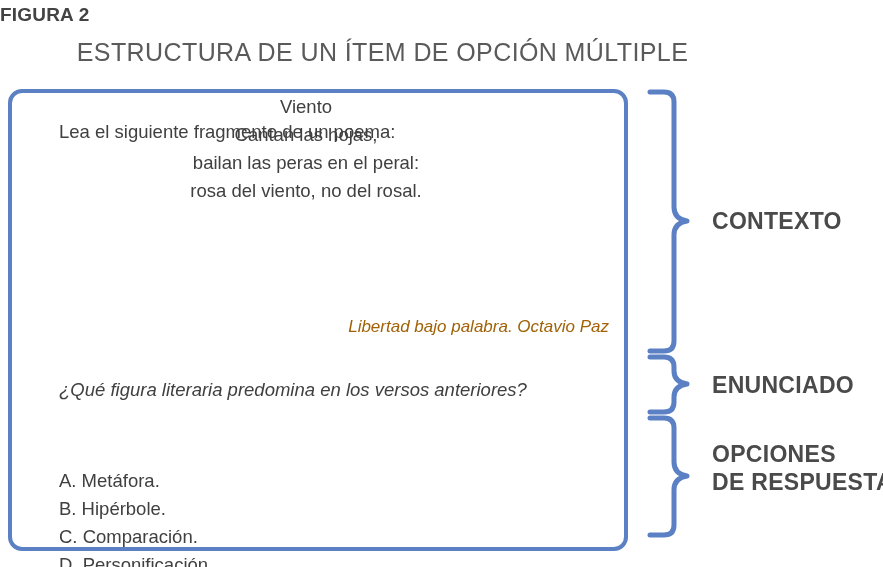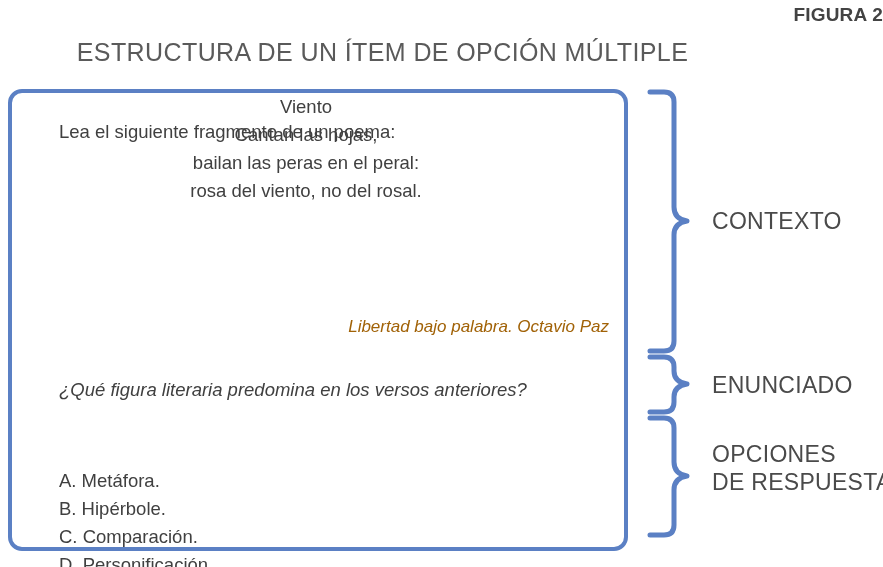--- a/index.html
+++ b/index.html
@@ -15,21 +15,21 @@
     font-family: "Liberation Sans", sans-serif;
     color: #404040;
   }
 
   
   #figure-title {
     position: absolute;
     top: 4px;
     left: 0;
     width: 883px;
-    text-align: right;
+    text-align: left;
     font-size: 19px;
     font-weight: bold;
     letter-spacing: 0.2px;
     color: #434343;
   }
   #figure-subtitle {
     position: absolute;
     top: 38px;
     left: 0;
     width: 765px;
@@ -109,21 +109,21 @@
     left: 0;
     top: 0;
     width: 883px;
     height: 567px;
     pointer-events: none;
   }
 
   .brace-label {
     position: absolute;
     font-size: 23px;
-    font-weight: normal;
+    font-weight: bold;
     letter-spacing: 0.3px;
     color: #4a4a4a;
     white-space: nowrap;
     line-height: 28px;
   }
   #label-contexto  { left: 712px; top: 207px; }
   #label-enunciado { left: 712px; top: 371px; }
   #label-opciones  { left: 712px; top: 440px; }
 </style>
 </head>

